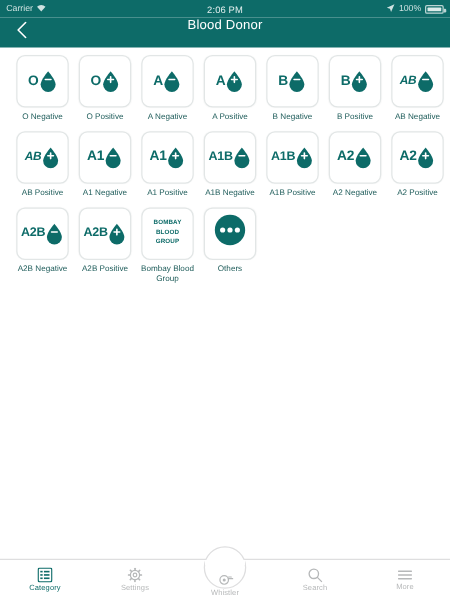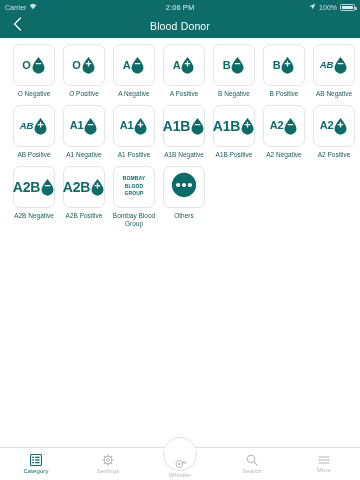--- a/index.html
+++ b/index.html
@@ -80,21 +80,21 @@
     width: 100%;
     background: #dcecea;
     border-radius: .5px;
   }
 
   
   .navbar {
     height: 24px;
     background: #0d6b68;
     display: flex;
-    align-items: center;
+    align-items: flex-start;
     position: relative;
     flex: 0 0 auto;
   }
   .back-btn {
     position: absolute;
     left: 4px;
     top: 0;
     bottom: 0;
     width: 26px;
     display: flex;
@@ -150,21 +150,21 @@
     gap: 0px;
   }
   .bt-letters {
     font-size: 11px;
     font-weight: bold;
     color: #0d6b68;
     letter-spacing: -0.2px;
     line-height: 1;
   }
   .bt-letters.sm { font-size: 9.5px; font-style: italic; }
-  .bt-letters.xs { font-size: 14px; }
+  .bt-letters.xs { font-size: 10px; }
   .drop { display: block; margin-left: 0px; }
 
   .bombay-text {
     font-size: 5px;
     font-weight: bold;
     color: #0d6b68;
     text-align: center;
     line-height: 1.5;
     letter-spacing: .1px;
   }

